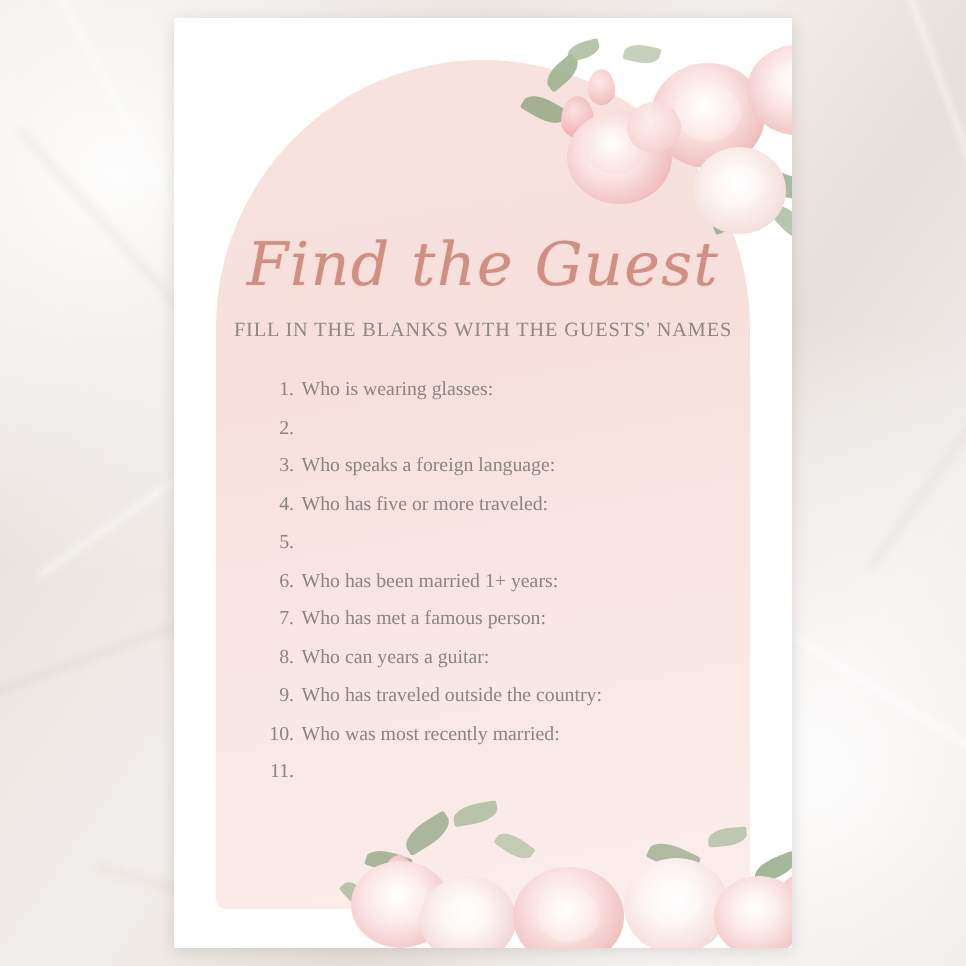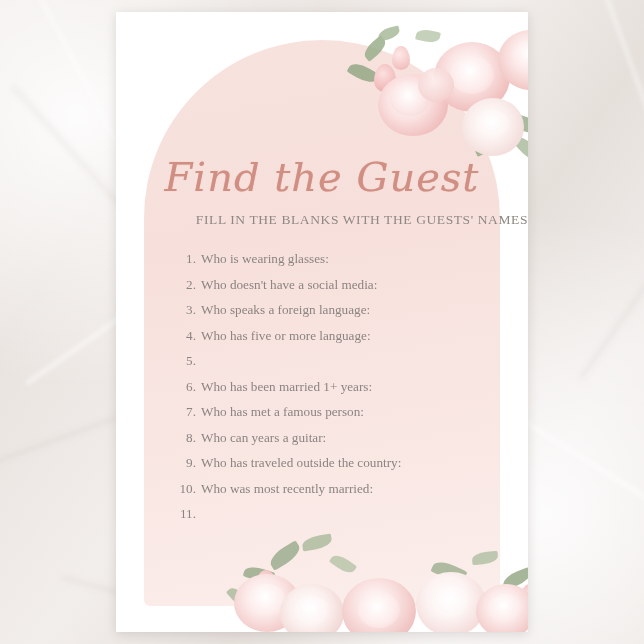--- a/index.html
+++ b/index.html
@@ -83,21 +83,21 @@
     font-size: 40px;
     letter-spacing: 1px;
     color: #d08f82;
     text-shadow: 0 0 1px rgba(208,143,130,0.5);
   }
   .subtitle {
     position: absolute;
     left: 0;
     right: 0;
     top: 200px;
-    text-align: right;
+    text-align: center;
     font-family: "Liberation Serif", serif;
     font-size: 13.5px;
     letter-spacing: 0.6px;
     color: #8f8782;
   }
   .qlist {
     position: absolute;
     left: 60px;
     top: 234px;
     width: 310px;
@@ -171,29 +171,28 @@
     <div class="title">Find the Guest</div>
     <div class="subtitle">FILL IN THE BLANKS WITH THE GUESTS' NAMES</div>
 
     <ul class="qlist">
       <li class="qitem">
         <span class="qnum">1.</span>
         <span class="qtext">Who is wearing glasses:</span>
       </li>
       <li class="qitem">
         <span class="qnum">2.</span>
-        <span class="qtext">Who doesn't have a social media:</span>
       </li>
       <li class="qitem">
         <span class="qnum">3.</span>
         <span class="qtext">Who speaks a foreign language:</span>
       </li>
       <li class="qitem">
         <span class="qnum">4.</span>
-        <span class="qtext">Who has five or more language:</span>
+        <span class="qtext">Who has five or more traveled:</span>
       </li>
       <li class="qitem">
         <span class="qnum">5.</span>
       </li>
       <li class="qitem">
         <span class="qnum">6.</span>
         <span class="qtext">Who has been married 1+ years:</span>
       </li>
       <li class="qitem">
         <span class="qnum">7.</span>

